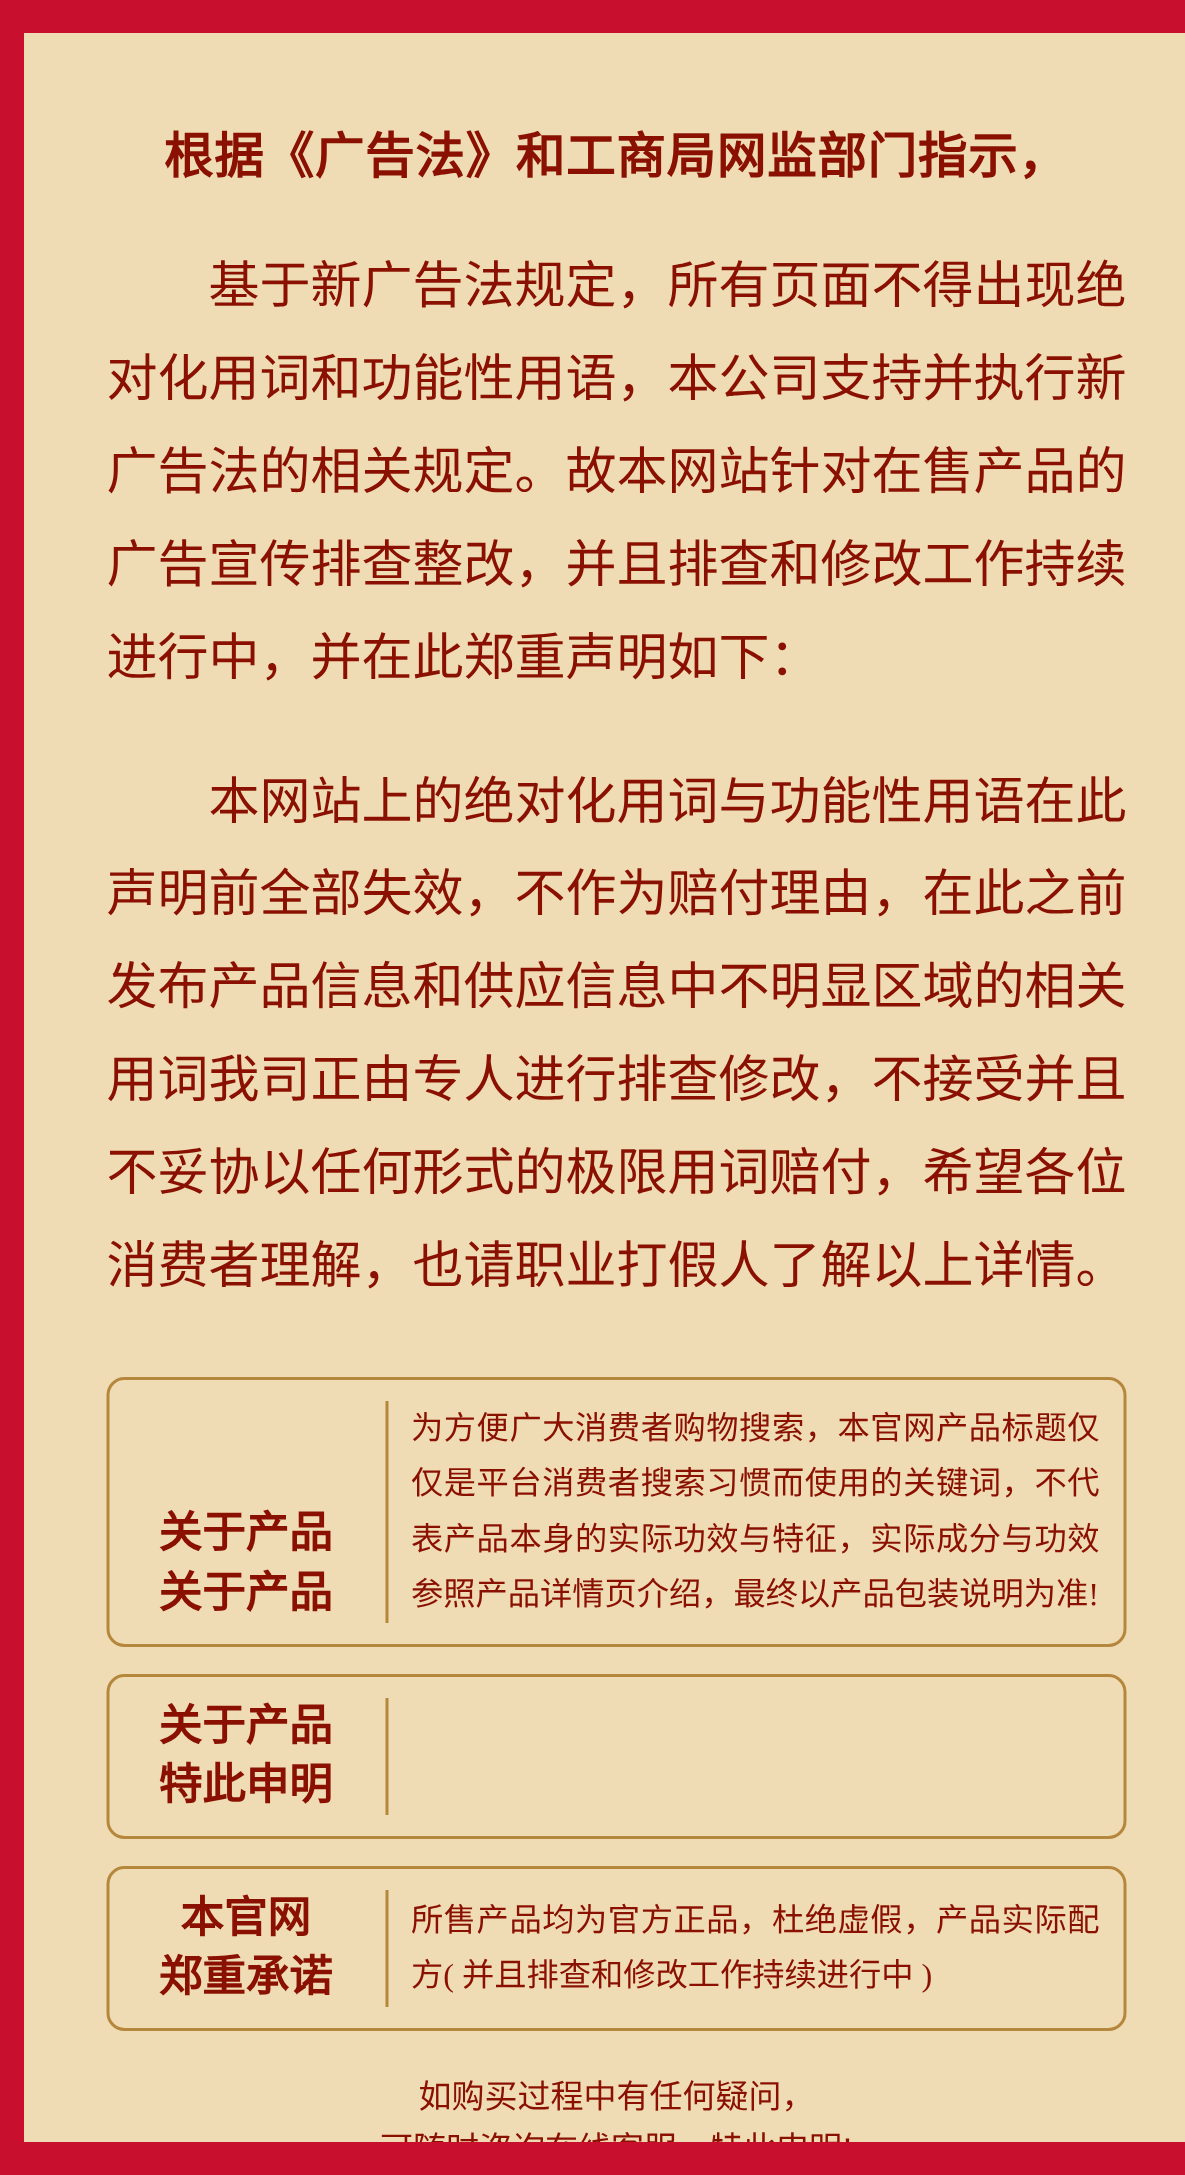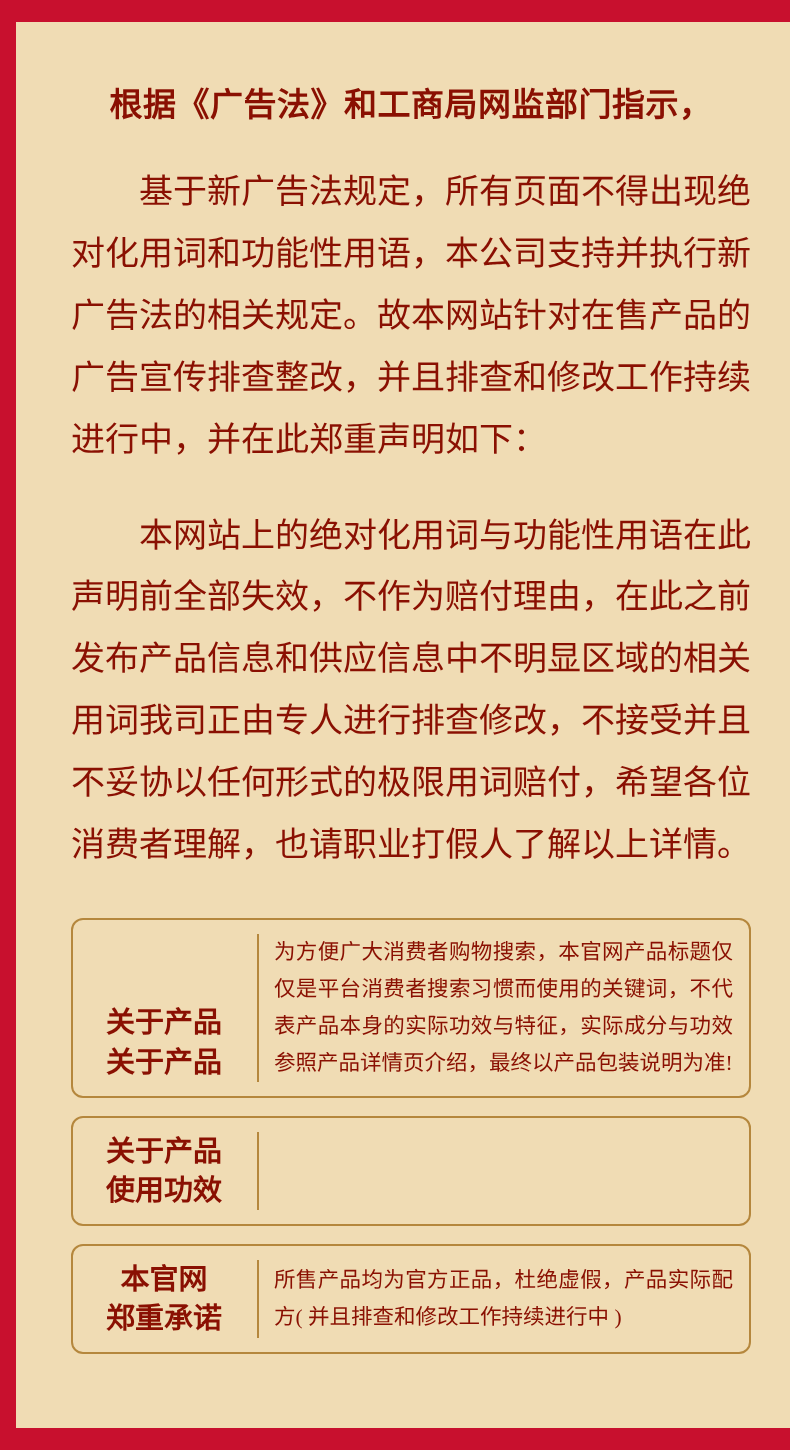--- a/index.html
+++ b/index.html
@@ -141,32 +141,36 @@
         <div class="card-title">
           <span class="t-line">关于产品</span>
           <span class="t-line">关于产品</span>
         </div>
         <div class="card-body">为方便广大消费者购物搜索，本官网产品标题仅仅是平台消费者搜索习惯而使用的关键词，不代表产品本身的实际功效与特征，实际成分与功效参照产品详情页介绍，最终以产品包装说明为准!</div>
       </div>
 
       <div class="card">
         <div class="card-title">
           <span class="t-line">关于产品</span>
-          <span class="t-line">使用功效</span>
+          <span class="t-line">特此申明</span>
         </div>
       </div>
 
       <div class="card">
         <div class="card-title">
           <span class="t-line">本官网</span>
           <span class="t-line">郑重承诺</span>
         </div>
         <div class="card-body">所售产品均为官方正品，杜绝虚假，产品实际配方( 并且排查和修改工作持续进行中 )</div>
       </div>
 
     </div>
 
+    <div class="footer">
+      <span class="f-line">如购买过程中有任何疑问，</span>
+      <span class="f-line">可随时咨询在线客服，特此申明!</span>
+    </div>
 
   </div>
 
   <div class="bottom-bar"></div>
 
 </div>
 
 </body></html>

